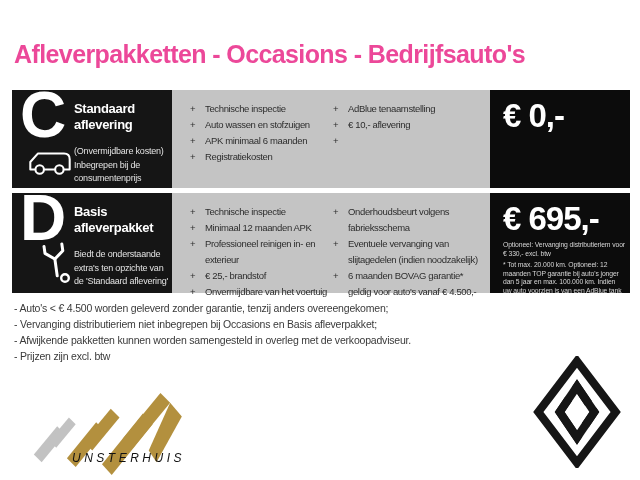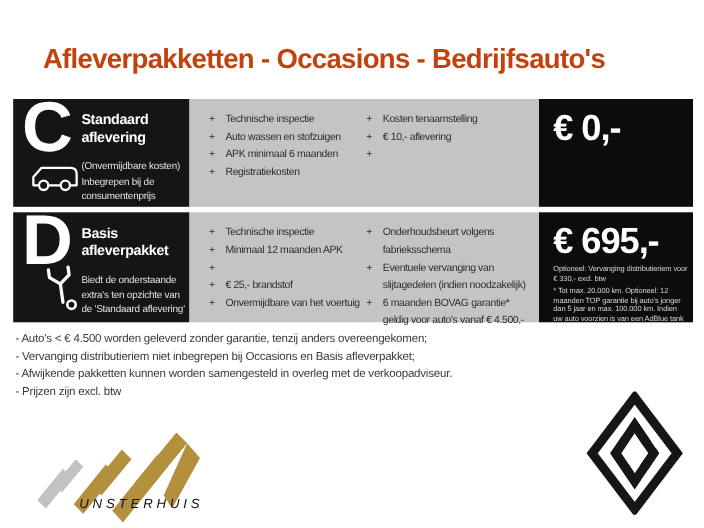--- a/index.html
+++ b/index.html
@@ -2,21 +2,21 @@
 <html><head>
 <meta charset="utf-8">
 <style>
   html,body{margin:0;padding:0;}
   body{
     width:640px;height:480px;position:relative;overflow:hidden;
     background:#ffffff;font-family:"Liberation Sans", sans-serif;
   }
   .page-title{
     position:absolute;left:14px;top:40px;
-    font-size:25px;font-weight:bold;color:#c2410c;letter-spacing:-0.6px;margin-left:25px;
+    font-size:25px;font-weight:bold;color:#ec4899;letter-spacing:-0.6px;
   }
   .rows{position:absolute;left:12px;top:90px;width:618px;}
   .pkg-row{display:flex;margin-bottom:5px;}
   .row-c{height:98px;}
   .row-d{height:100px;}
   .pkg-left{width:160px;flex:none;background:#151515;position:relative;color:#fff;}
   .pkg-mid{width:318px;flex:none;background:#c4c4c4;display:flex;padding-top:11px;box-sizing:border-box;}
   .pkg-price{width:140px;flex:none;background:#0c0c0c;color:#fff;padding:9px 6px 0 13px;box-sizing:border-box;}
   .pkg-letter{
     position:absolute;left:8px;top:-7px;
@@ -89,21 +89,21 @@
             <span class="itx">APK minimaal 6 maanden</span>
           </div>
         <div class="item">
             <span class="plus">+</span>
             <span class="itx">Registratiekosten</span>
           </div>
       </div>
       <div class="col col2">
         <div class="item">
             <span class="plus">+</span>
-            <span class="itx">Kosten tenaamstelling</span>
+            <span class="itx">AdBlue tenaamstelling</span>
           </div>
         <div class="item">
             <span class="plus">+</span>
             <span class="itx">€ 10,- aflevering</span>
           </div>
         <div class="item">
             <span class="plus">+</span>
           </div>
       </div>
     </div>
@@ -132,20 +132,22 @@
         <div class="item">
             <span class="plus">+</span>
             <span class="itx">Technische inspectie</span>
           </div>
         <div class="item">
             <span class="plus">+</span>
             <span class="itx">Minimaal 12 maanden APK</span>
           </div>
         <div class="item">
             <span class="plus">+</span>
+            <span class="itx">Professioneel reinigen in- en
+exterieur</span>
           </div>
         <div class="item">
             <span class="plus">+</span>
             <span class="itx">€ 25,- brandstof</span>
           </div>
         <div class="item">
             <span class="plus">+</span>
             <span class="itx">Onvermijdbare van het voertuig</span>
           </div>
       </div>

